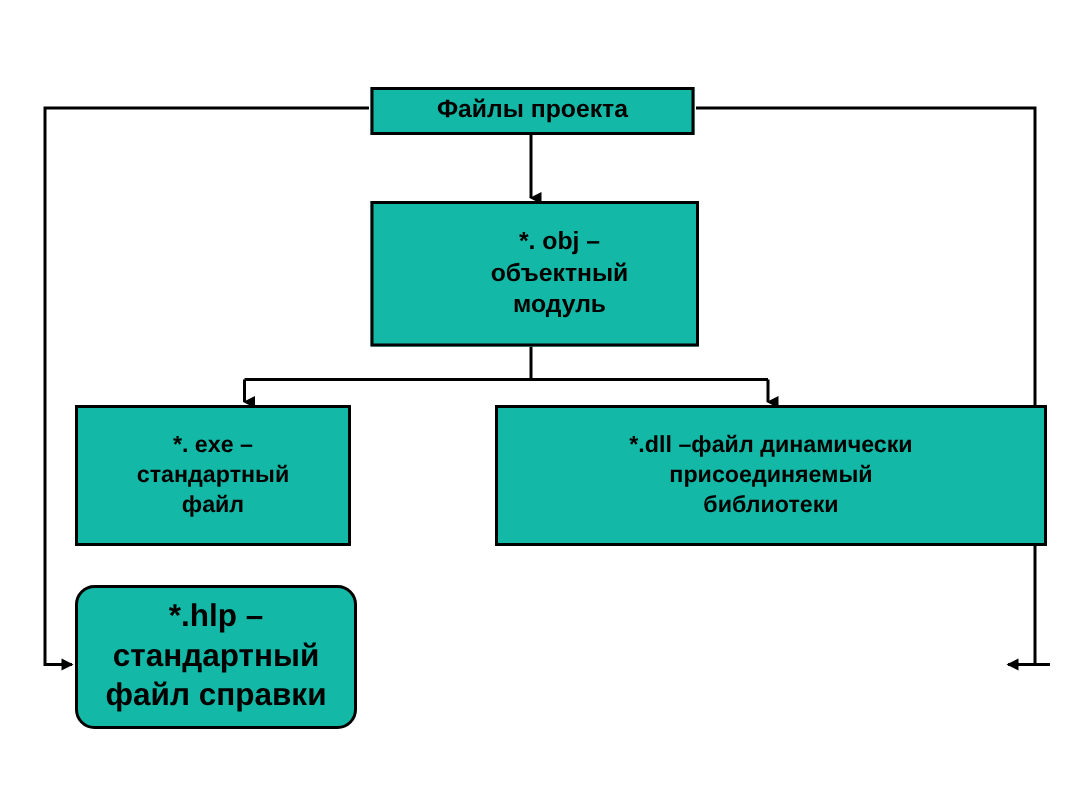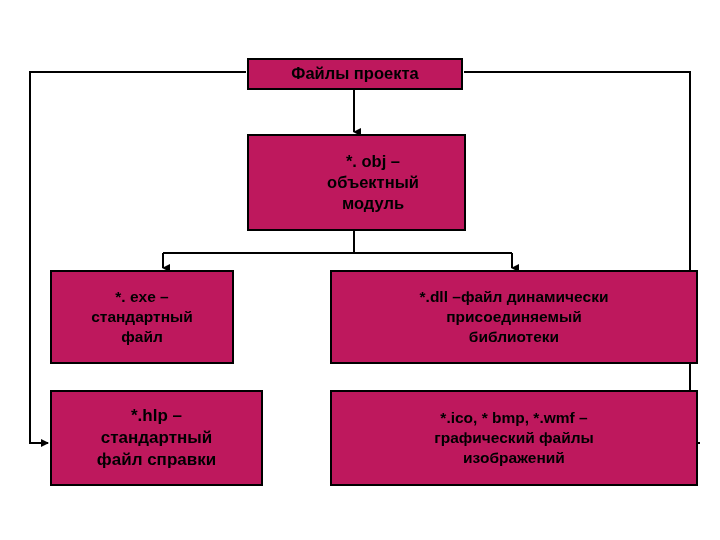--- a/index.html
+++ b/index.html
@@ -12,21 +12,21 @@
     width: 720px;
     height: 540px;
     background: #ffffff;
     font-family: "Liberation Sans", sans-serif;
     overflow: hidden;
   }
   .node {
     position: absolute;
     box-sizing: border-box;
     border: 2px solid #000000;
-    background: #be185d;
+    background: #14b8a6;
     display: flex;
     align-items: center;
     justify-content: center;
     text-align: center;
     font-weight: bold;
     color: #000000;
     line-height: 1.28;
     z-index: 3;
   }
   .node .label {
@@ -60,23 +60,24 @@
     left: 330px;
     top: 270px;
     width: 368px;
     height: 94px;
     font-size: 15.5px;
     align-items: center;
   }
   #node-hlp {
     left: 50px;
     top: 390px;
-    width: 213px;
+    width: 188px;
     height: 96px;
-    font-size: 17px;
+    font-size: 21px;
+    border-radius: 13px;
   }
   #node-ico {
     left: 330px;
     top: 390px;
     width: 368px;
     height: 96px;
     font-size: 15.5px;
   }
   #connectors {
     position: absolute;
@@ -148,19 +149,14 @@
 присоединяемый
 библиотеки</span>
   </div>
 
   <div class="node" id="node-hlp">
     <span class="label">*.hlp –
 стандартный
 файл справки</span>
   </div>
 
-  <div class="node" id="node-ico">
-    <span class="label">*.ico, * bmp, *.wmf –
-графический файлы
-изображений</span>
-  </div>
 
 </div>
 
 </body></html>

